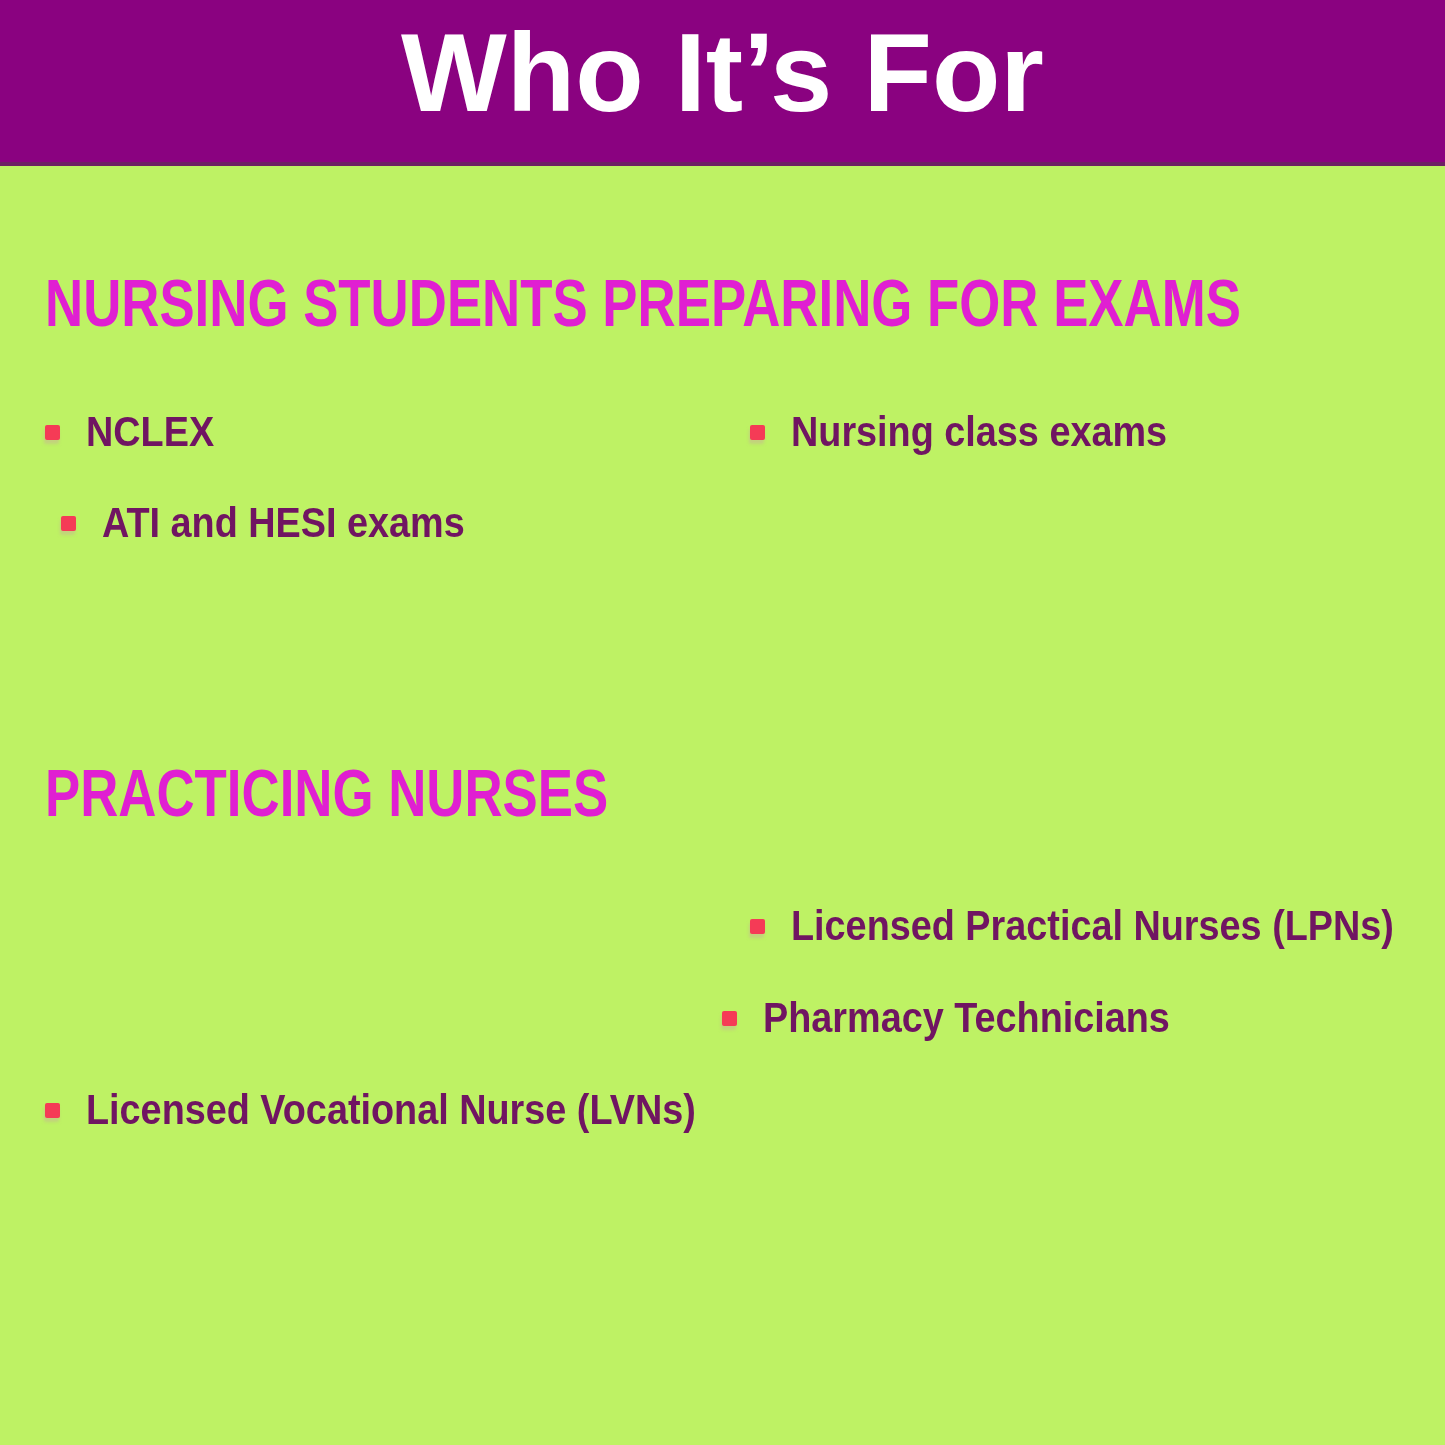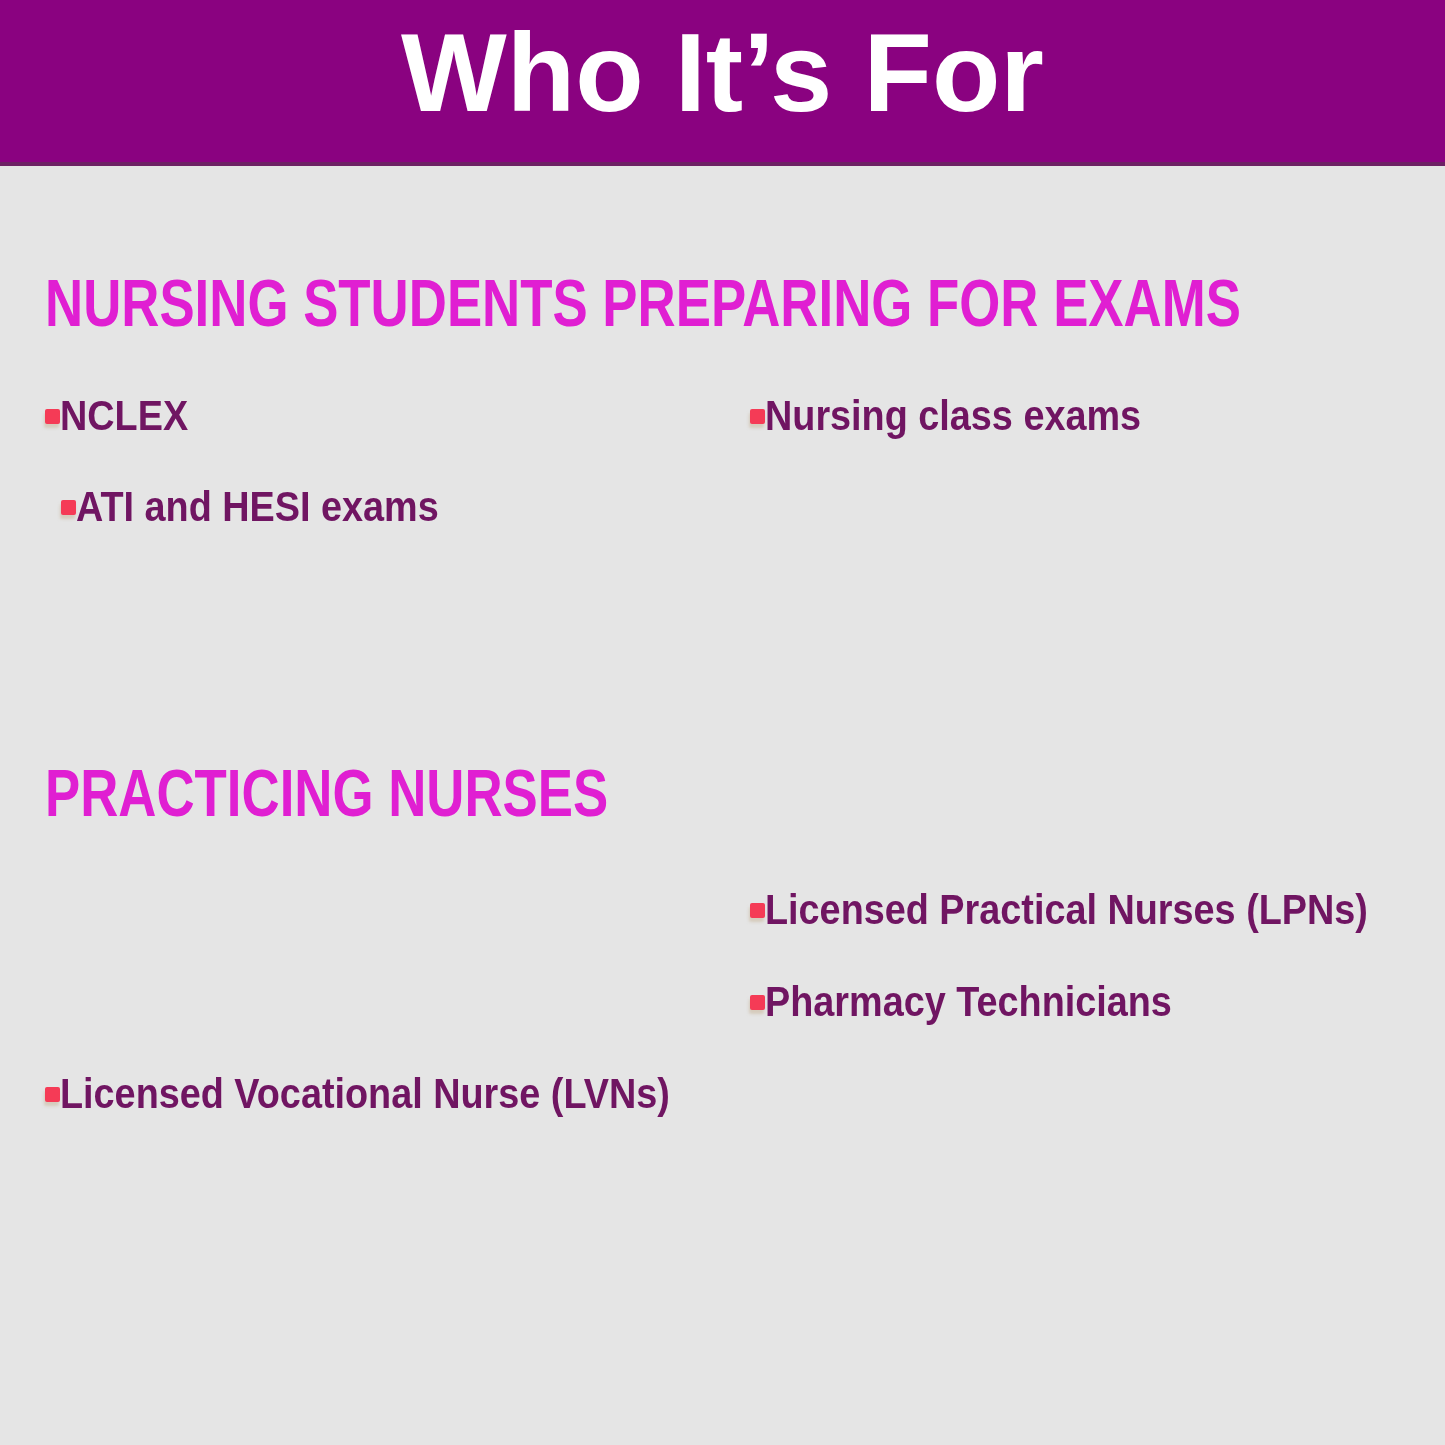--- a/index.html
+++ b/index.html
@@ -1,35 +1,35 @@
 <!DOCTYPE html>
 <html><head>
 <meta charset="utf-8">
 <style>
   html,body{margin:0;padding:0;background:#ffffff;}
   .frame{
-    position:relative;width:1445px;height:1445px;background:#e5e5e5;
+    position:relative;width:1445px;height:1445px;background:#bef264;
     font-family:"Liberation Sans",sans-serif;overflow:hidden;
   }
   .banner{
     position:absolute;top:0;left:0;width:100%;height:166px;
     background:#8a0280;border-bottom:4px solid #6d2064;box-sizing:border-box;
     display:flex;align-items:center;justify-content:center;
   }
   .banner h1{
     margin:0;color:#ffffff;font-size:112px;font-weight:800;line-height:1;
     letter-spacing:0px;transform:translateY(-8px);white-space:nowrap;
   }
   .sh{
     position:absolute;left:45px;margin:0;color:#e01fd2;
     font-size:66px;font-weight:800;line-height:1;white-space:nowrap;
     transform:scaleX(0.80);transform-origin:left center;letter-spacing:0px;
   }
   .item{
-    position:absolute;display:flex;align-items:flex-start;
+    position:absolute;display:flex;align-items:flex-start;gap:26px;margin-top:16px;
   }
   .sq{
     flex:none;width:15px;height:15px;margin-top:17px;background:#f53b56;
     border-radius:2px;box-shadow:-1px 4px 3px rgba(200,180,150,0.5);
   }
   .txt{
     display:inline-block;color:#701562;font-size:42px;line-height:48px;
     font-weight:700;white-space:nowrap;transform:scaleX(0.90);
     transform-origin:left center;
   }
@@ -62,21 +62,21 @@
 
   <h2 class="sh" style="top:760px">PRACTICING NURSES</h2>
 
 
   <div class="item" style="left:750px;top:886px">
     <span class="sq"></span>
     <span class="txt">Licensed Practical Nurses (LPNs)</span>
   </div>
 
 
-  <div class="item" style="left:750px;top:978px">
+  <div class="item" style="left:722px;top:978px">
     <span class="sq"></span>
     <span class="txt">Pharmacy Technicians</span>
   </div>
 
   <div class="item" style="left:45px;top:1070px">
     <span class="sq"></span>
     <span class="txt">Licensed Vocational Nurse (LVNs)</span>
   </div>
 
 </div>

